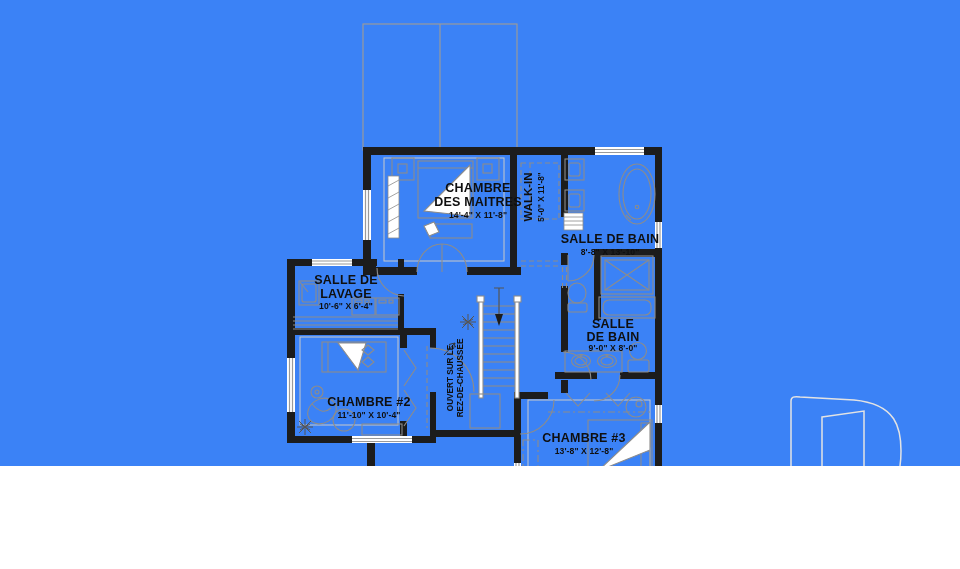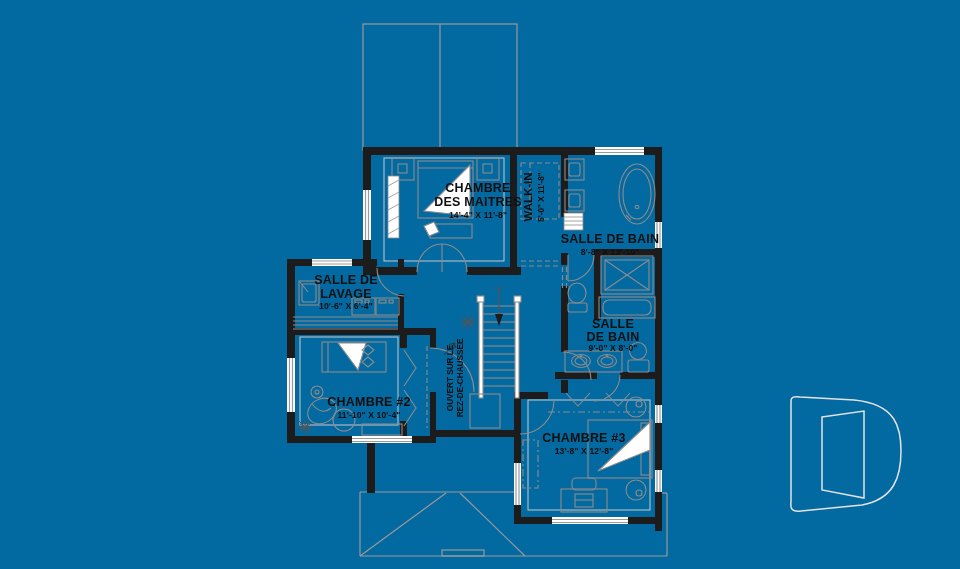--- a/index.html
+++ b/index.html
@@ -1,16 +1,16 @@
 <!DOCTYPE html>
 <html><head>
 <meta charset="utf-8">
 <style>
   html,body{margin:0;padding:0;background:#ffffff;}
-  #canvas{position:relative;width:960px;height:569px;background:#0369a1;overflow:hidden;
+  #canvas{position:relative;width:960px;height:466px;background:#3b82f6;overflow:hidden;
           font-family:"Liberation Sans", sans-serif;}
   svg{position:absolute;left:0;top:0;}
   .wall{fill:#1c1c1c;stroke:none;}
   .ln{stroke:#8c8c8c;stroke-width:1.1;fill:none;}
   .lnf{stroke:#8c8c8c;stroke-width:1.1;fill:#ffffff;}
   .thin{stroke:#c9c9c9;stroke-width:1;fill:none;}
   .roof{stroke:#9a9a9a;stroke-width:1.2;fill:none;}
   .winline{stroke:#9a9a9a;stroke-width:1.2;fill:none;}
   .winbox{fill:#ffffff;stroke:none;}
   .dash{stroke-dasharray:5 3;}

